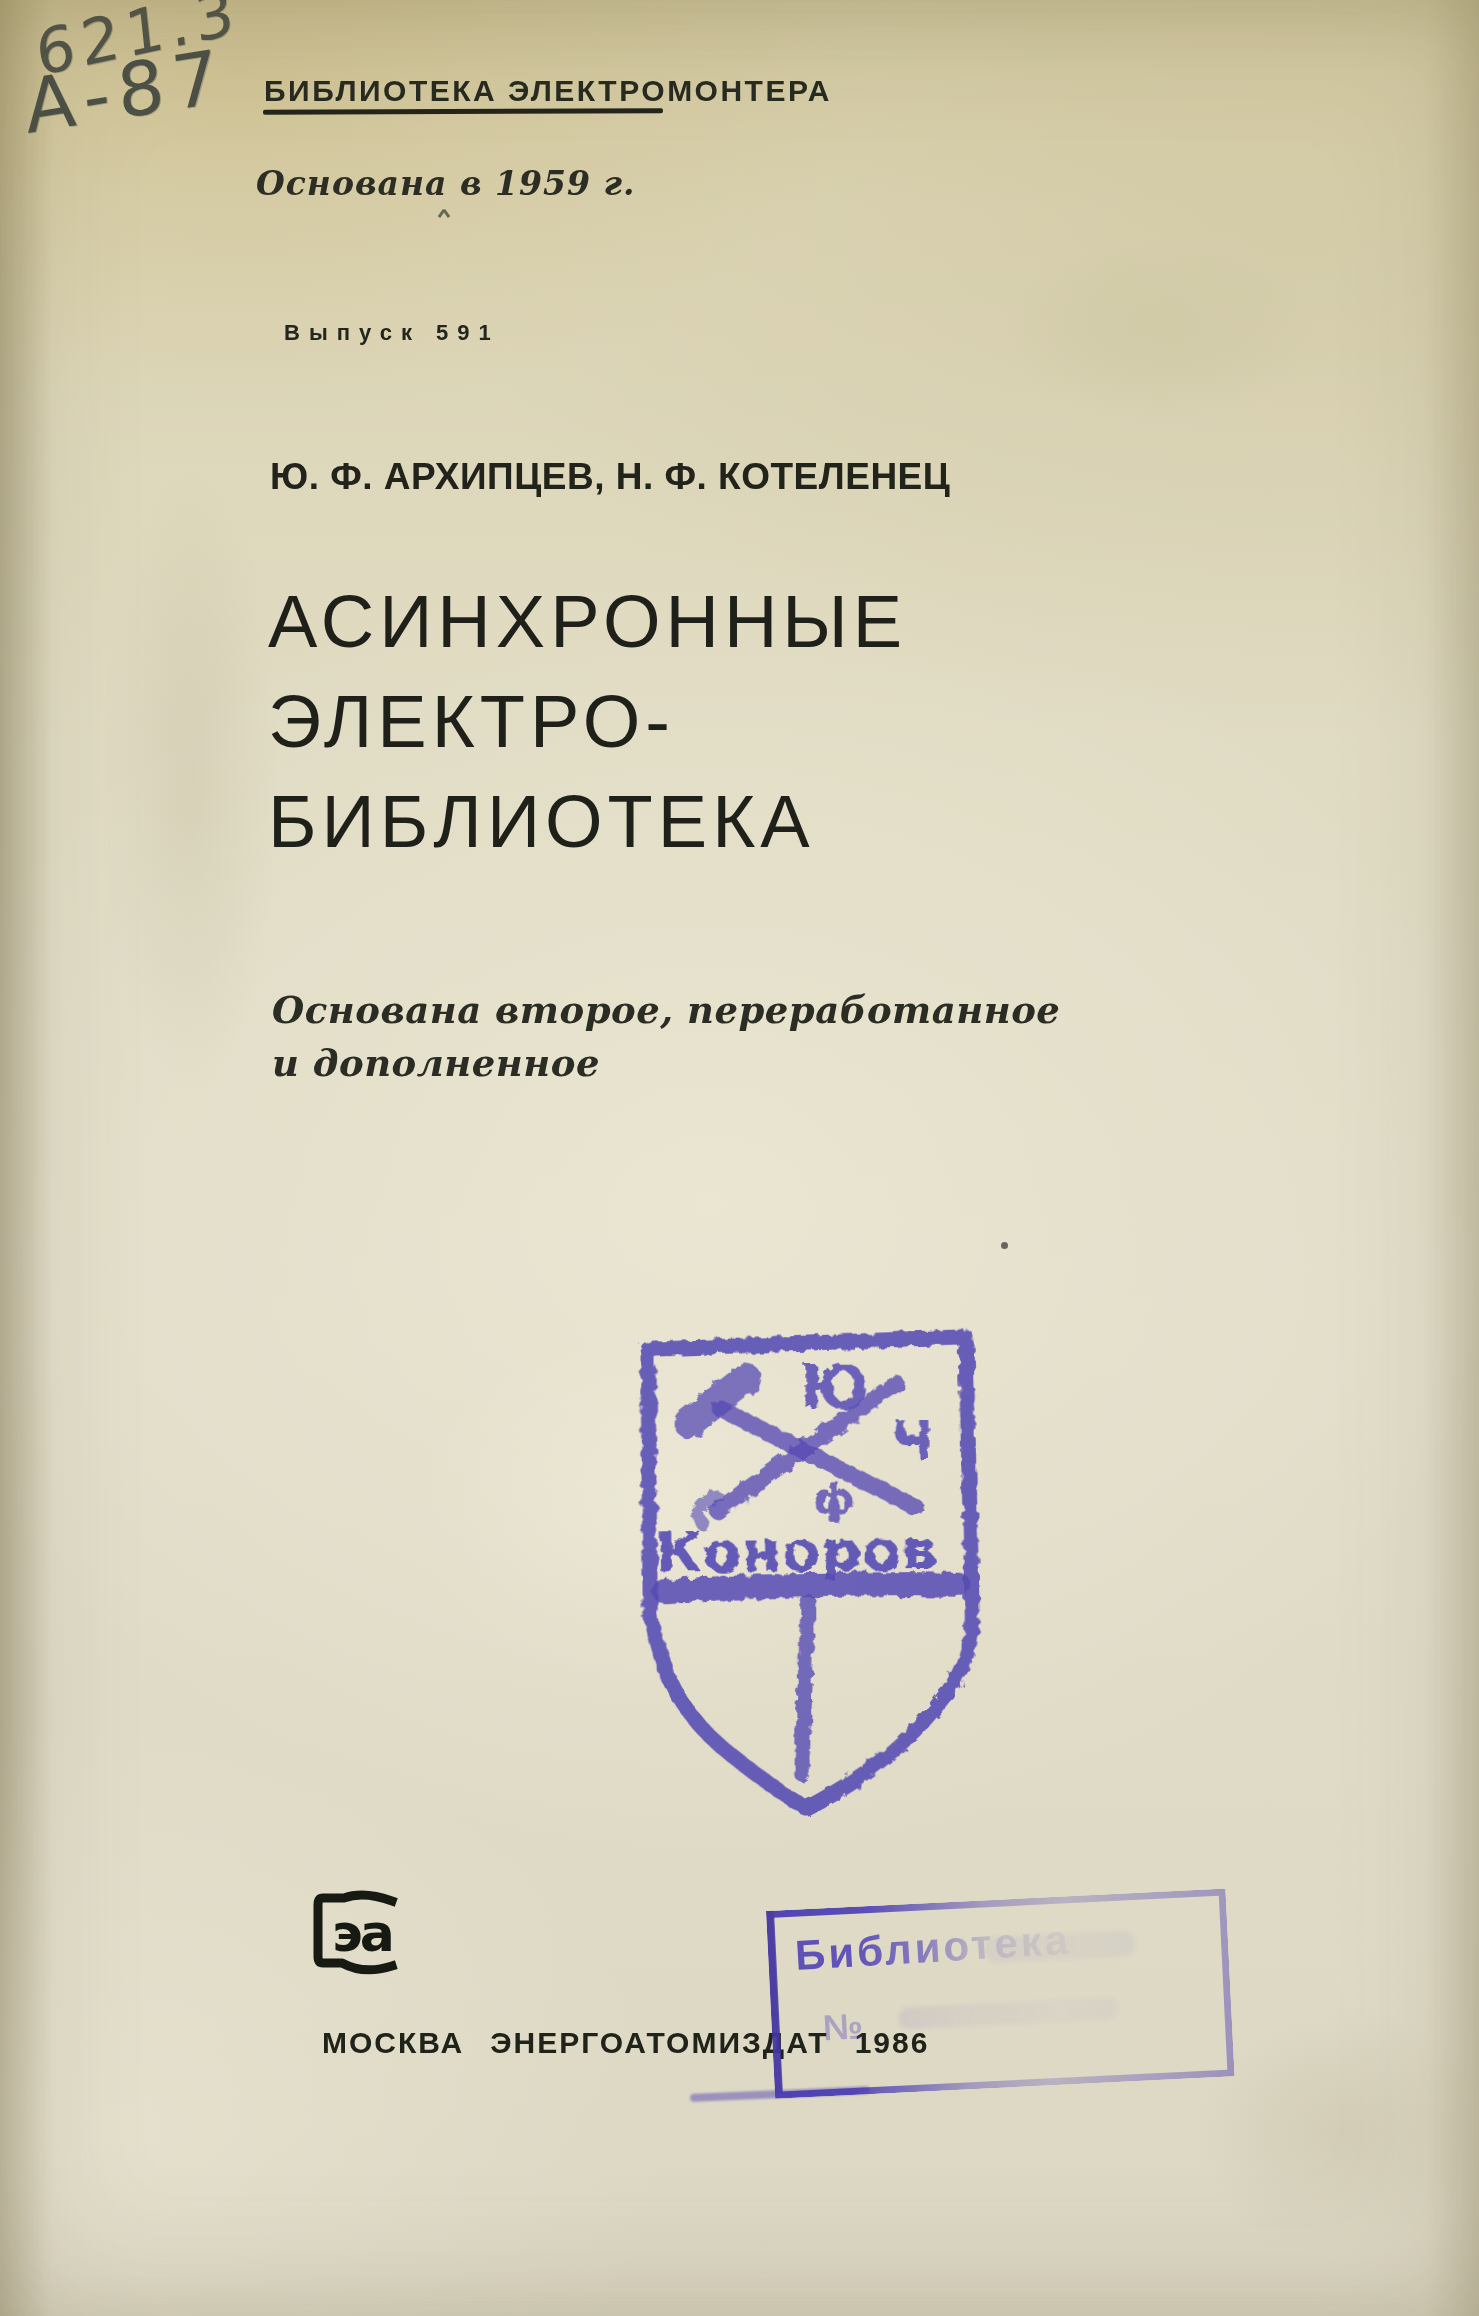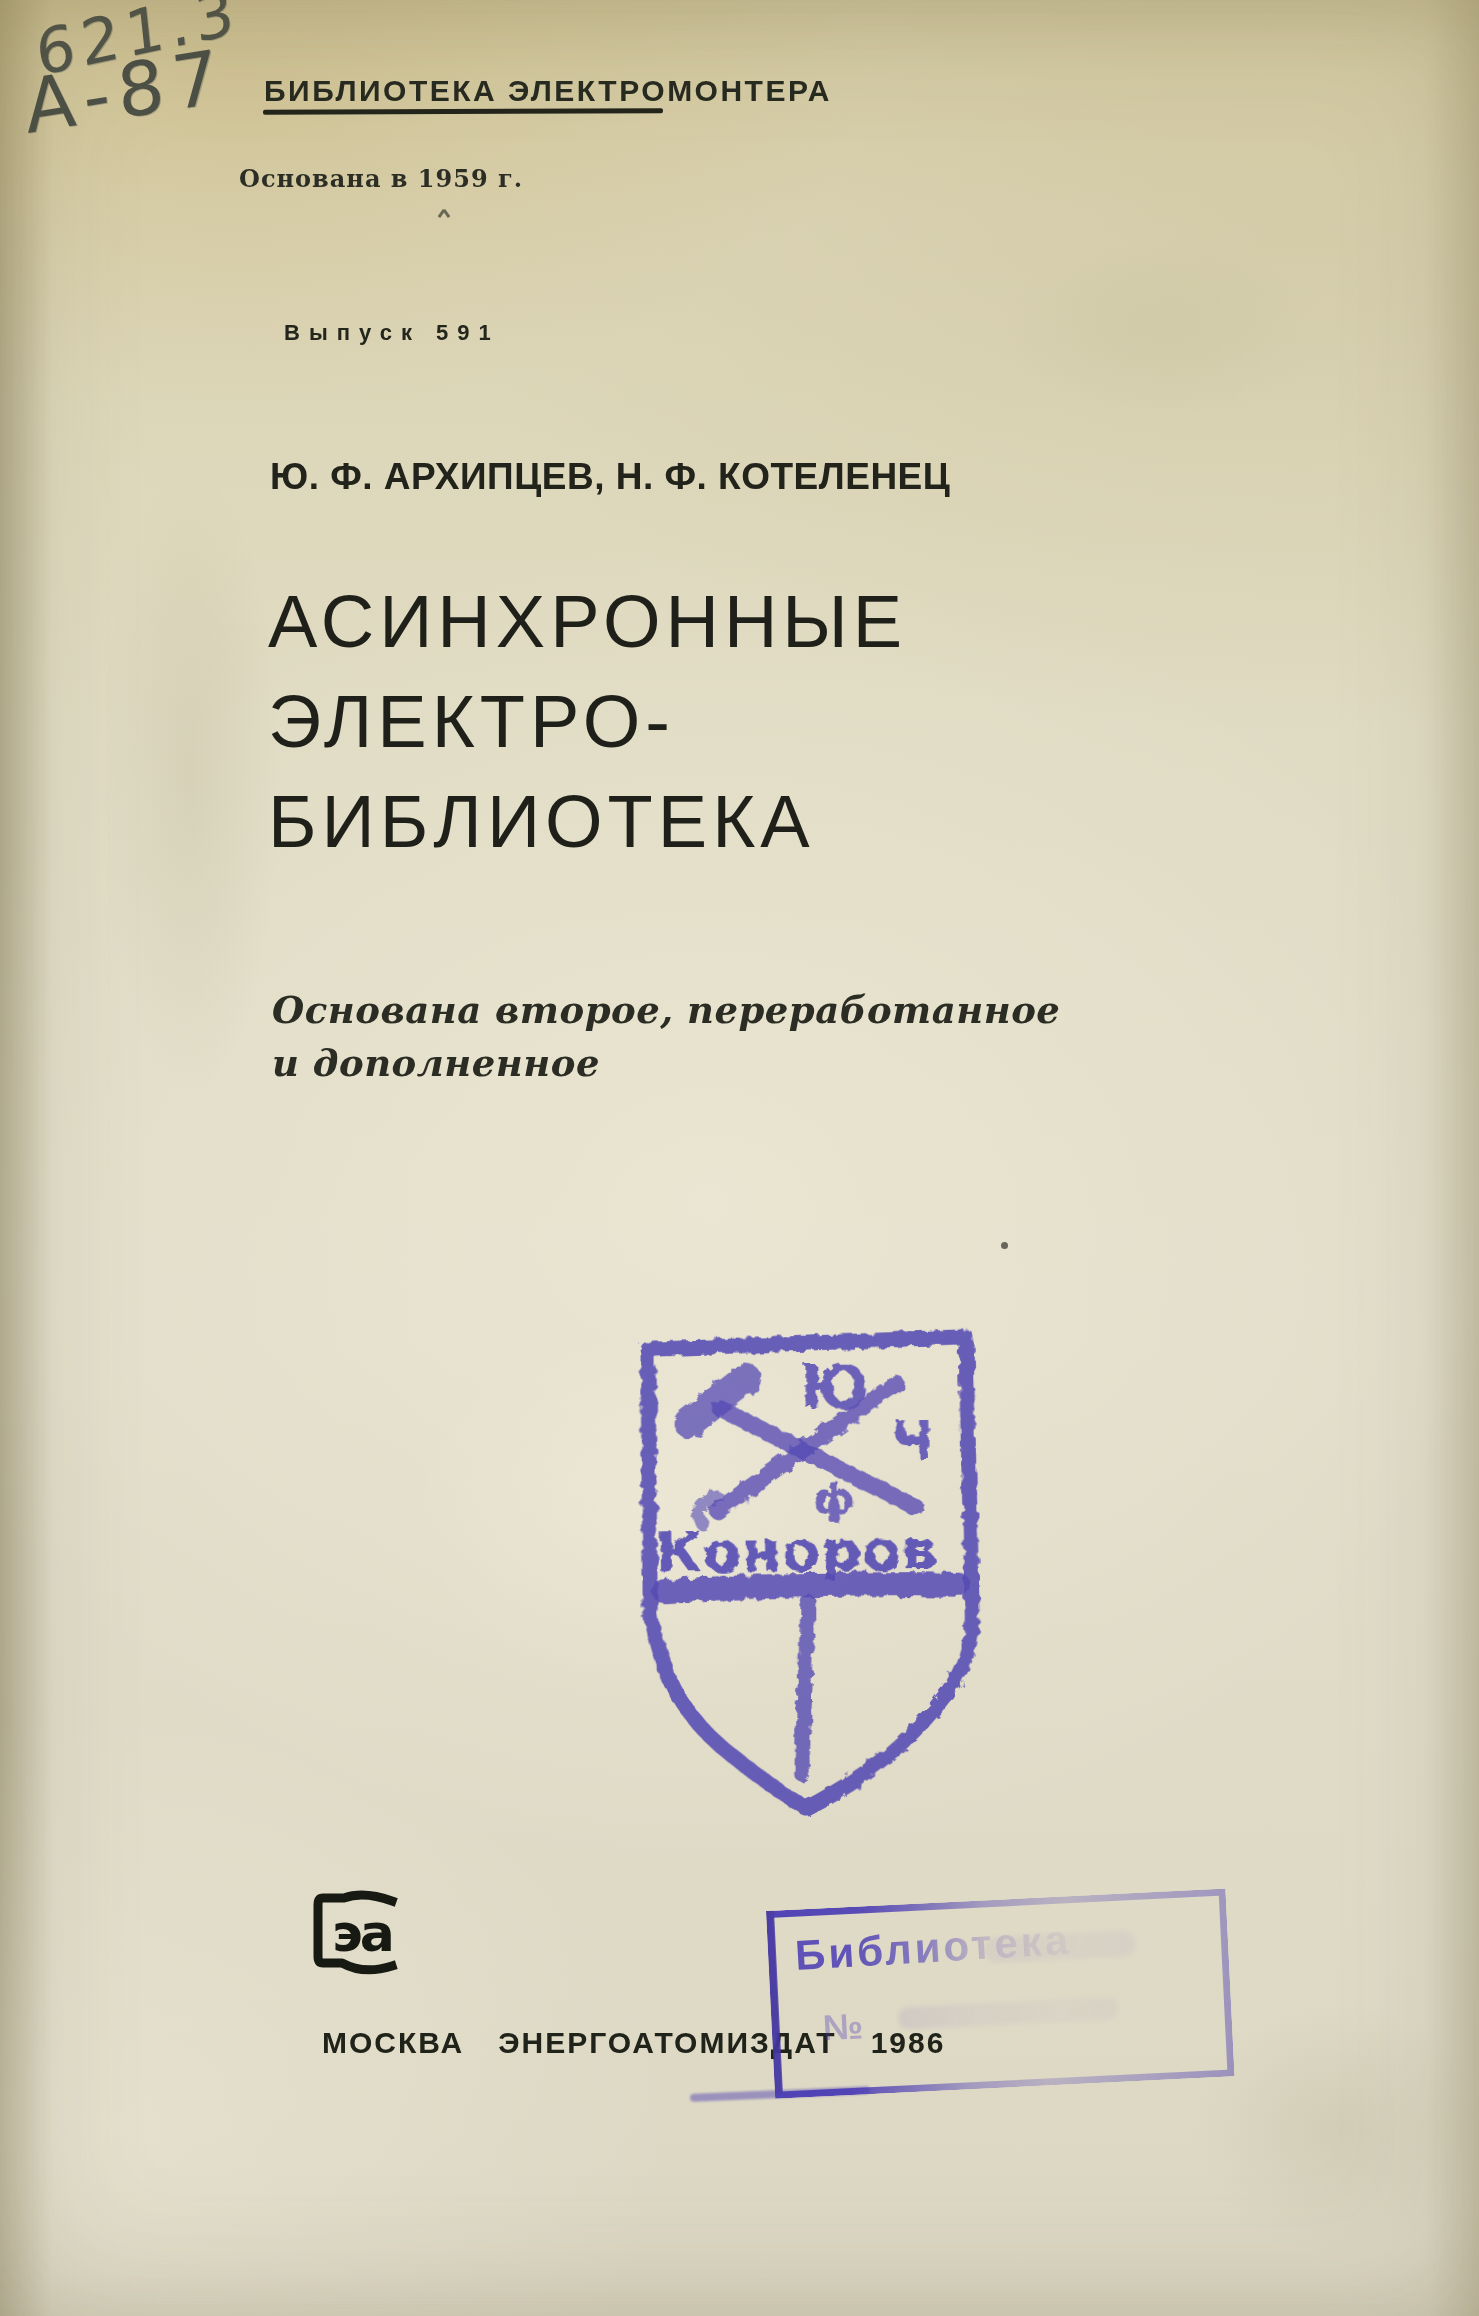--- a/index.html
+++ b/index.html
@@ -33,22 +33,22 @@
   
   .hand{position:absolute;color:#50544a;font-family:"DejaVu Sans",sans-serif;
     text-shadow:1px 1px 0 rgba(80,84,74,.35);}
   .hand.l1{left:34px;top:-4px;font-size:62px;transform:rotate(-12deg) skewX(-6deg);letter-spacing:6px;}
   .hand.l2{left:24px;top:48px;font-size:74px;transform:rotate(-9deg) skewX(-4deg);letter-spacing:8px;color:#4c5046;}
 
   .series-header{position:absolute;left:264px;top:74px;font-size:30px;font-weight:bold;
     letter-spacing:2.5px;color:#272a20;}
   .series-underline{position:absolute;left:263px;top:109px;width:400px;height:5px;
     background:#23261c;border-radius:2px;transform:rotate(-0.2deg);}
-  .founded{position:absolute;left:239px;top:164px;font-size:24px;color:#2c2e25;
-    font-family:"DejaVu Serif",serif;font-weight:bold;letter-spacing:1px;}
+  .founded{position:absolute;left:256px;top:164px;font-size:33px;color:#2c2e25;
+    font-family:"DejaVu Serif",serif;font-style:italic;font-weight:bold;letter-spacing:1px;}
   .caret{position:absolute;left:437px;top:210px;width:12px;height:12px;opacity:.7;}
   .caret::before{content:"";position:absolute;left:0;top:2px;width:9px;height:3px;background:#3a3d32;transform:rotate(-55deg);}
   .caret::after{content:"";position:absolute;left:5px;top:2px;width:9px;height:3px;background:#3a3d32;transform:rotate(55deg);}
 
   .issue{position:absolute;left:284px;top:320px;font-size:22px;font-weight:bold;
     letter-spacing:9px;color:#23261c;}
 
   .authors{position:absolute;left:270px;top:456px;font-size:37px;font-weight:bold;
     letter-spacing:0.5px;color:#22241c;text-align:right;}
 
@@ -62,21 +62,21 @@
   .ink-dot{position:absolute;left:1001px;top:1242px;width:7px;height:7px;border-radius:50%;
     background:#3c3c33;opacity:.75;}
 
   
   .owner-stamp{position:absolute;left:626px;top:1322px;width:368px;height:520px;
     opacity:.92;transform:rotate(-0.5deg);}
 
   
   .pub-logo{position:absolute;left:306px;top:1888px;width:92px;height:88px;}
 
-  .imprint{position:absolute;left:322px;top:2026px;display:flex;gap:34px;
+  .imprint{position:absolute;left:322px;top:2026px;display:flex;gap:26px;
     font-size:30px;font-weight:bold;letter-spacing:2px;color:#20231a;white-space:nowrap;}
 
   
   .lib-stamp{position:absolute;left:766px;top:1911px;width:446px;height:174px;
     border:7px solid #4a3cb4;transform:rotate(-2.8deg);transform-origin:left top;
     -webkit-mask-image:linear-gradient(97deg, rgba(0,0,0,.95) 0%, rgba(0,0,0,.9) 20%, rgba(0,0,0,.4) 45%, rgba(0,0,0,.25) 62%, rgba(0,0,0,.45) 100%);
     mask-image:linear-gradient(97deg, rgba(0,0,0,.95) 0%, rgba(0,0,0,.9) 20%, rgba(0,0,0,.4) 45%, rgba(0,0,0,.25) 62%, rgba(0,0,0,.45) 100%);}
   .lib-stamp .edge{position:absolute;left:-9px;top:-10px;width:10px;height:186px;background:#42349f;opacity:.85;}
   .lib-stamp .t1{position:absolute;left:20px;top:14px;font-size:42px;font-weight:bold;
     color:#4d3eb5;letter-spacing:3px;transform:rotate(-0.6deg);

